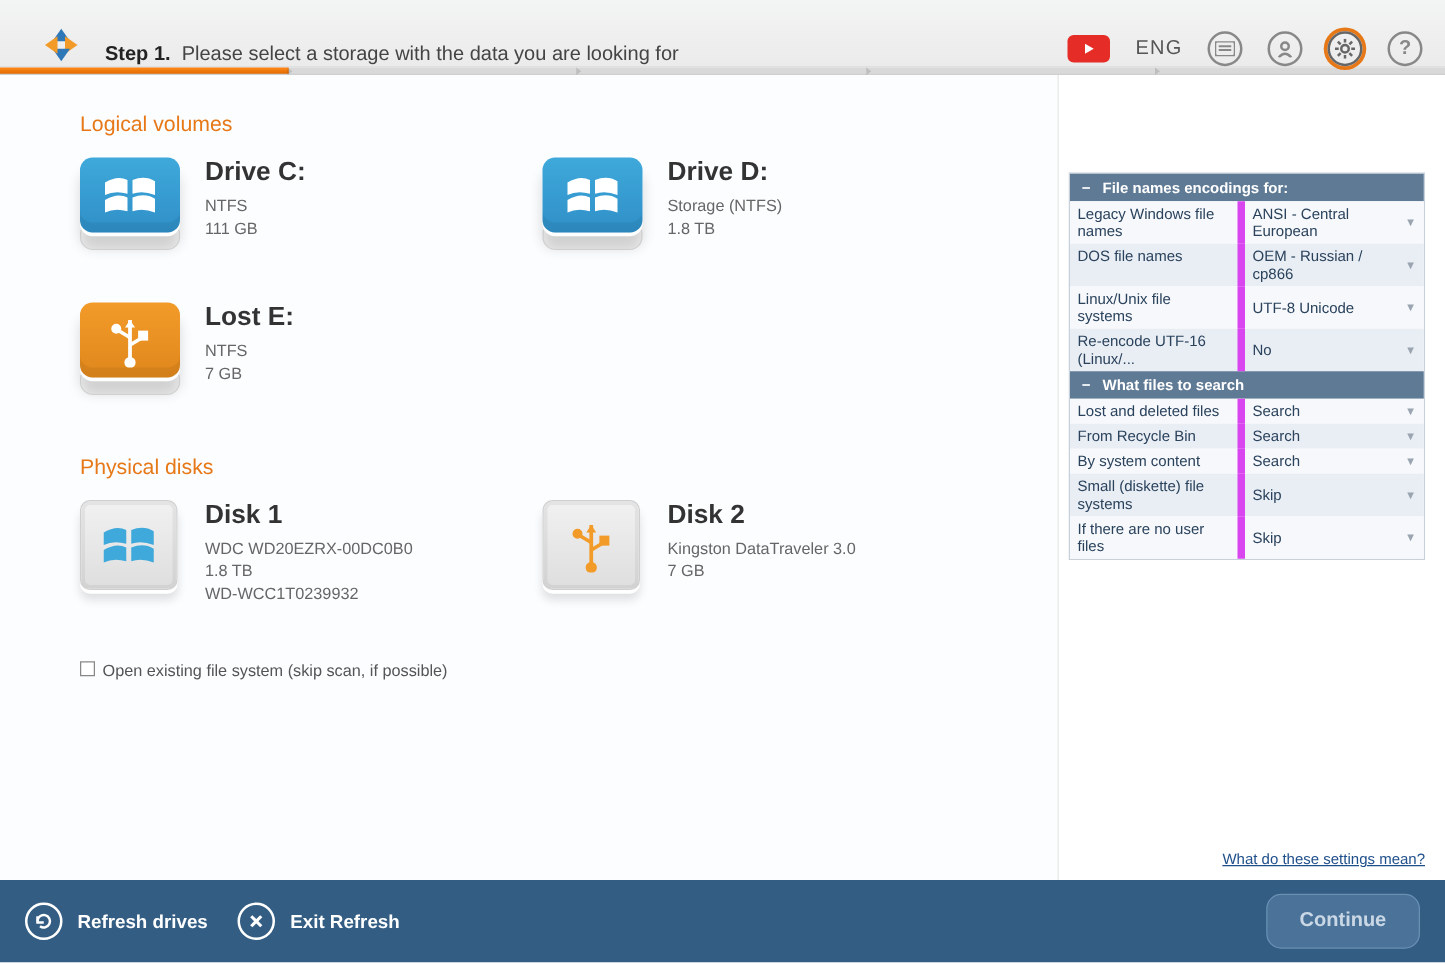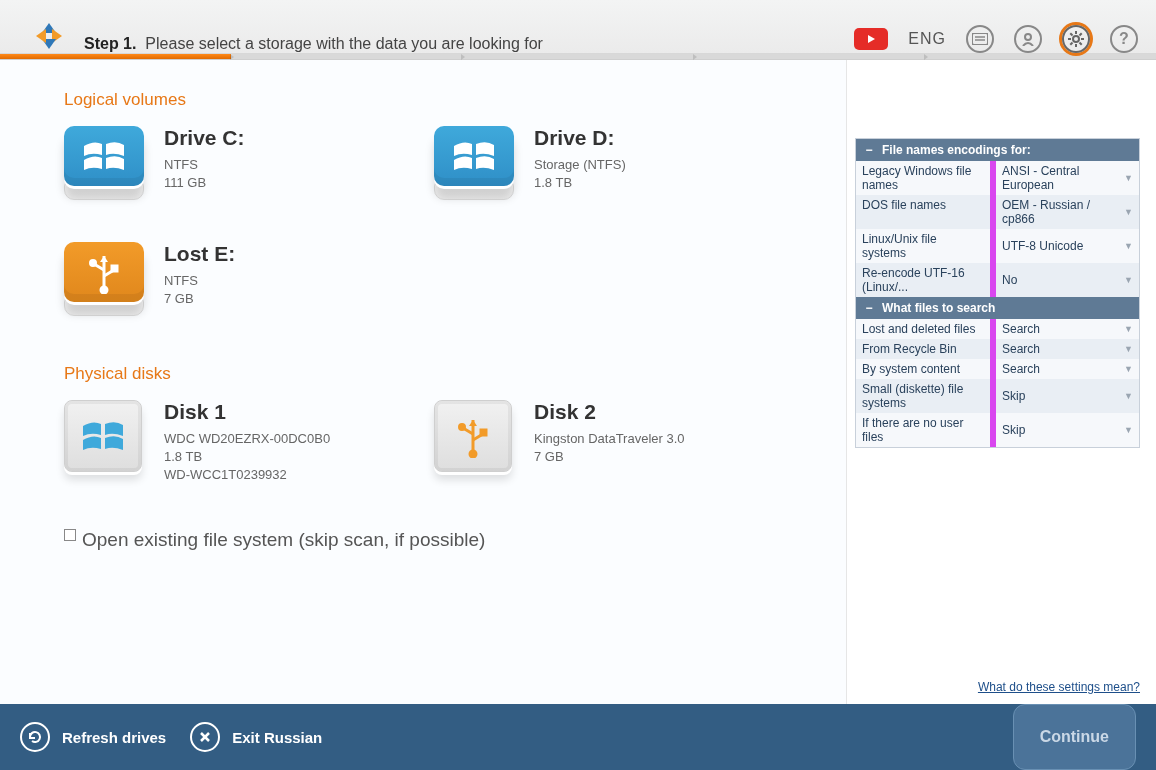--- a/index.html
+++ b/index.html
@@ -38,33 +38,33 @@
   .sec-title{color:var(--orange);font-size:17px;margin:6px 0 16px}
   .drives-grid{display:flex;flex-wrap:wrap;gap:0 40px}
   .drive-item{display:flex;width:330px;gap:20px;margin-bottom:36px;cursor:pointer}
   .drive-icon{width:80px;height:80px;flex:none;position:relative}
   .vol-face{width:80px;height:60px;border-radius:10px;background:linear-gradient(var(--drive-blue),#2f8fc7);box-shadow:inset 0 -8px 0 rgba(0,0,0,.06),0 3px 0 #fff,0 12px 10px rgba(0,0,0,.15);display:flex;align-items:center;justify-content:center}
   .vol-face.orange{background:linear-gradient(var(--drive-orange),#e0871c)}
   .vol-tray{position:absolute;bottom:0;left:0;width:80px;height:18px;background:linear-gradient(#fafafa,#ededed);border:1px solid #ddd;border-radius:4px 4px 10px 10px;z-index:-1;top:56px}
   .disk-icon .vol-face{background:linear-gradient(#f1f1f1,#dedede);box-shadow:inset 0 0 0 3px rgba(0,0,0,.05),0 3px 0 #fff,0 8px 8px rgba(0,0,0,.12);width:78px;height:72px;border-radius:8px;border:1px solid #cfcfcf}
   .drive-title{font-size:21px;font-weight:bold;color:#333;margin-bottom:6px}
   .drive-sub{color:#666;font-size:13px;line-height:1.4}
-  .chk-row{margin-top:8px;display:flex;align-items:flex-start;gap:6px;color:#555;font-size:19px}
+  .chk-row{margin-top:8px;display:flex;align-items:flex-start;gap:6px;color:#555;font-size:13px}
   .chk{width:12px;height:12px;border:1px solid #888;background:#fff;display:inline-block}
   .panel{border:1px solid #c8d0da; margin-bottom:0}
   .panel-header{background:var(--panel-header);color:#fff;font-weight:bold;font-size:12px;padding:4px 8px;display:flex;align-items:center;gap:8px}
   .panel-header .minus{width:10px;text-align:center}
   .panel-row{display:flex;font-size:12px;color:#2a425c}
   .panel-row:nth-child(odd){background:var(--panel-row-alt)}
   .panel-row:nth-child(even){background:var(--panel-row)}
   .panel-cell-l{width:140px;padding:3px 6px;border-right:6px solid #d946ef}
   .panel-cell-r{flex:1;padding:3px 6px;display:flex;align-items:center;justify-content:space-between;color:#2a425c}
   .dd-caret{color:#9aa5b1;font-size:9px}
   .side-link{position:absolute;bottom:10px;right:16px;color:var(--link);text-decoration:underline;font-size:12px}
-  .footer{height:66px;background:var(--footer);display:flex;padding:0 20px;gap:24px;position:absolute;bottom:0;left:0;right:0}
+  .footer{height:66px;background:var(--footer);display:flex;align-items:center;padding:0 20px;gap:24px;position:absolute;bottom:0;left:0;right:0}
   .fbtn{display:flex;align-items:center;gap:12px;color:#fff;font-size:15px;font-weight:bold;cursor:pointer}
   .fbtn .ficon{width:30px;height:30px;border:2px solid #fff;border-radius:50%;display:flex;align-items:center;justify-content:center}
   .continue{margin-left:auto;background:#4b7399;border:1px solid #6990b3;color:#cad8e6;font-size:16px;font-weight:bold;padding:12px 26px;border-radius:12px;cursor:default}
 </style>
 </head>
 <body>
 
 <div class="topbar">
   <div class="logo-ico">
     <svg width="34" height="34" viewBox="0 0 34 34">
@@ -342,16 +342,16 @@
     </span>
     <span>Refresh drives</span>
   </div>
   <div class="fbtn">
     <span class="ficon">
       <svg width="14" height="14" viewBox="0 0 14 14">
           <line x1="3" y1="3" x2="11" y2="11" stroke="#fff" stroke-width="2.5"></line>
           <line x1="11" y1="3" x2="3" y2="11" stroke="#fff" stroke-width="2.5"></line>
         </svg>
     </span>
-    <span>Exit Russian</span>
+    <span>Exit Refresh</span>
   </div>
   <button class="continue">Continue</button>
 </div>
 
 </body></html>

